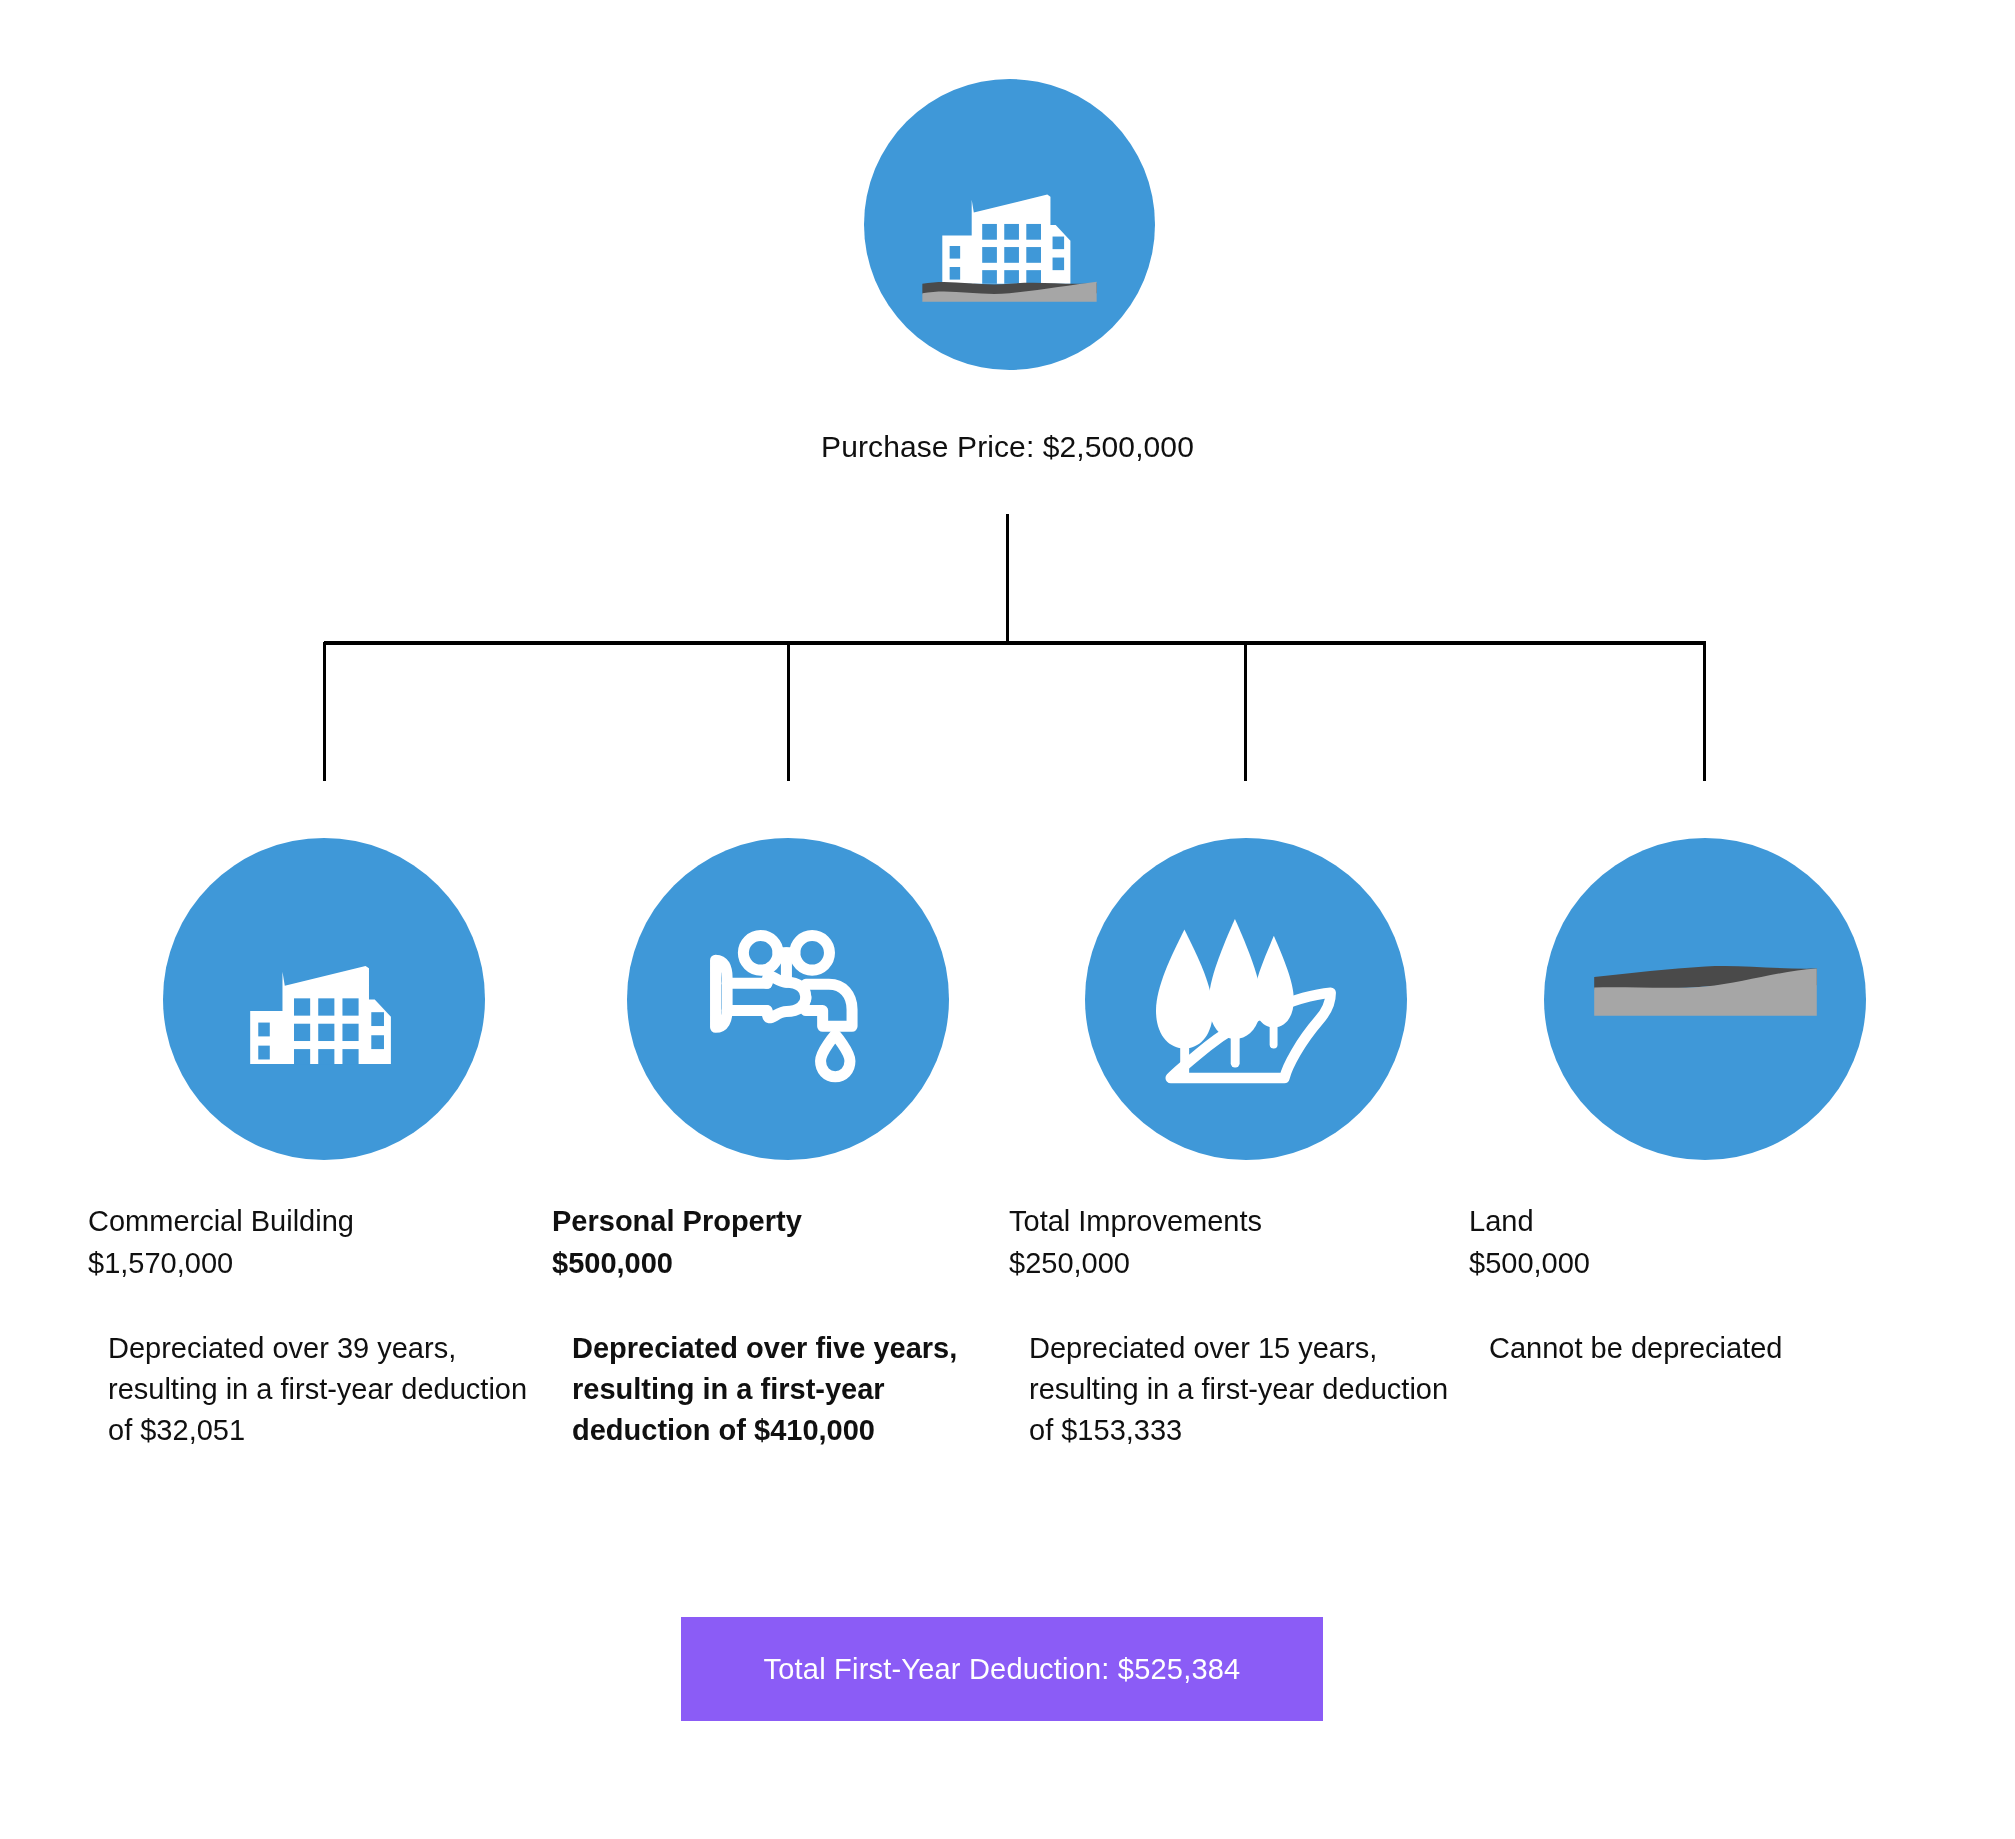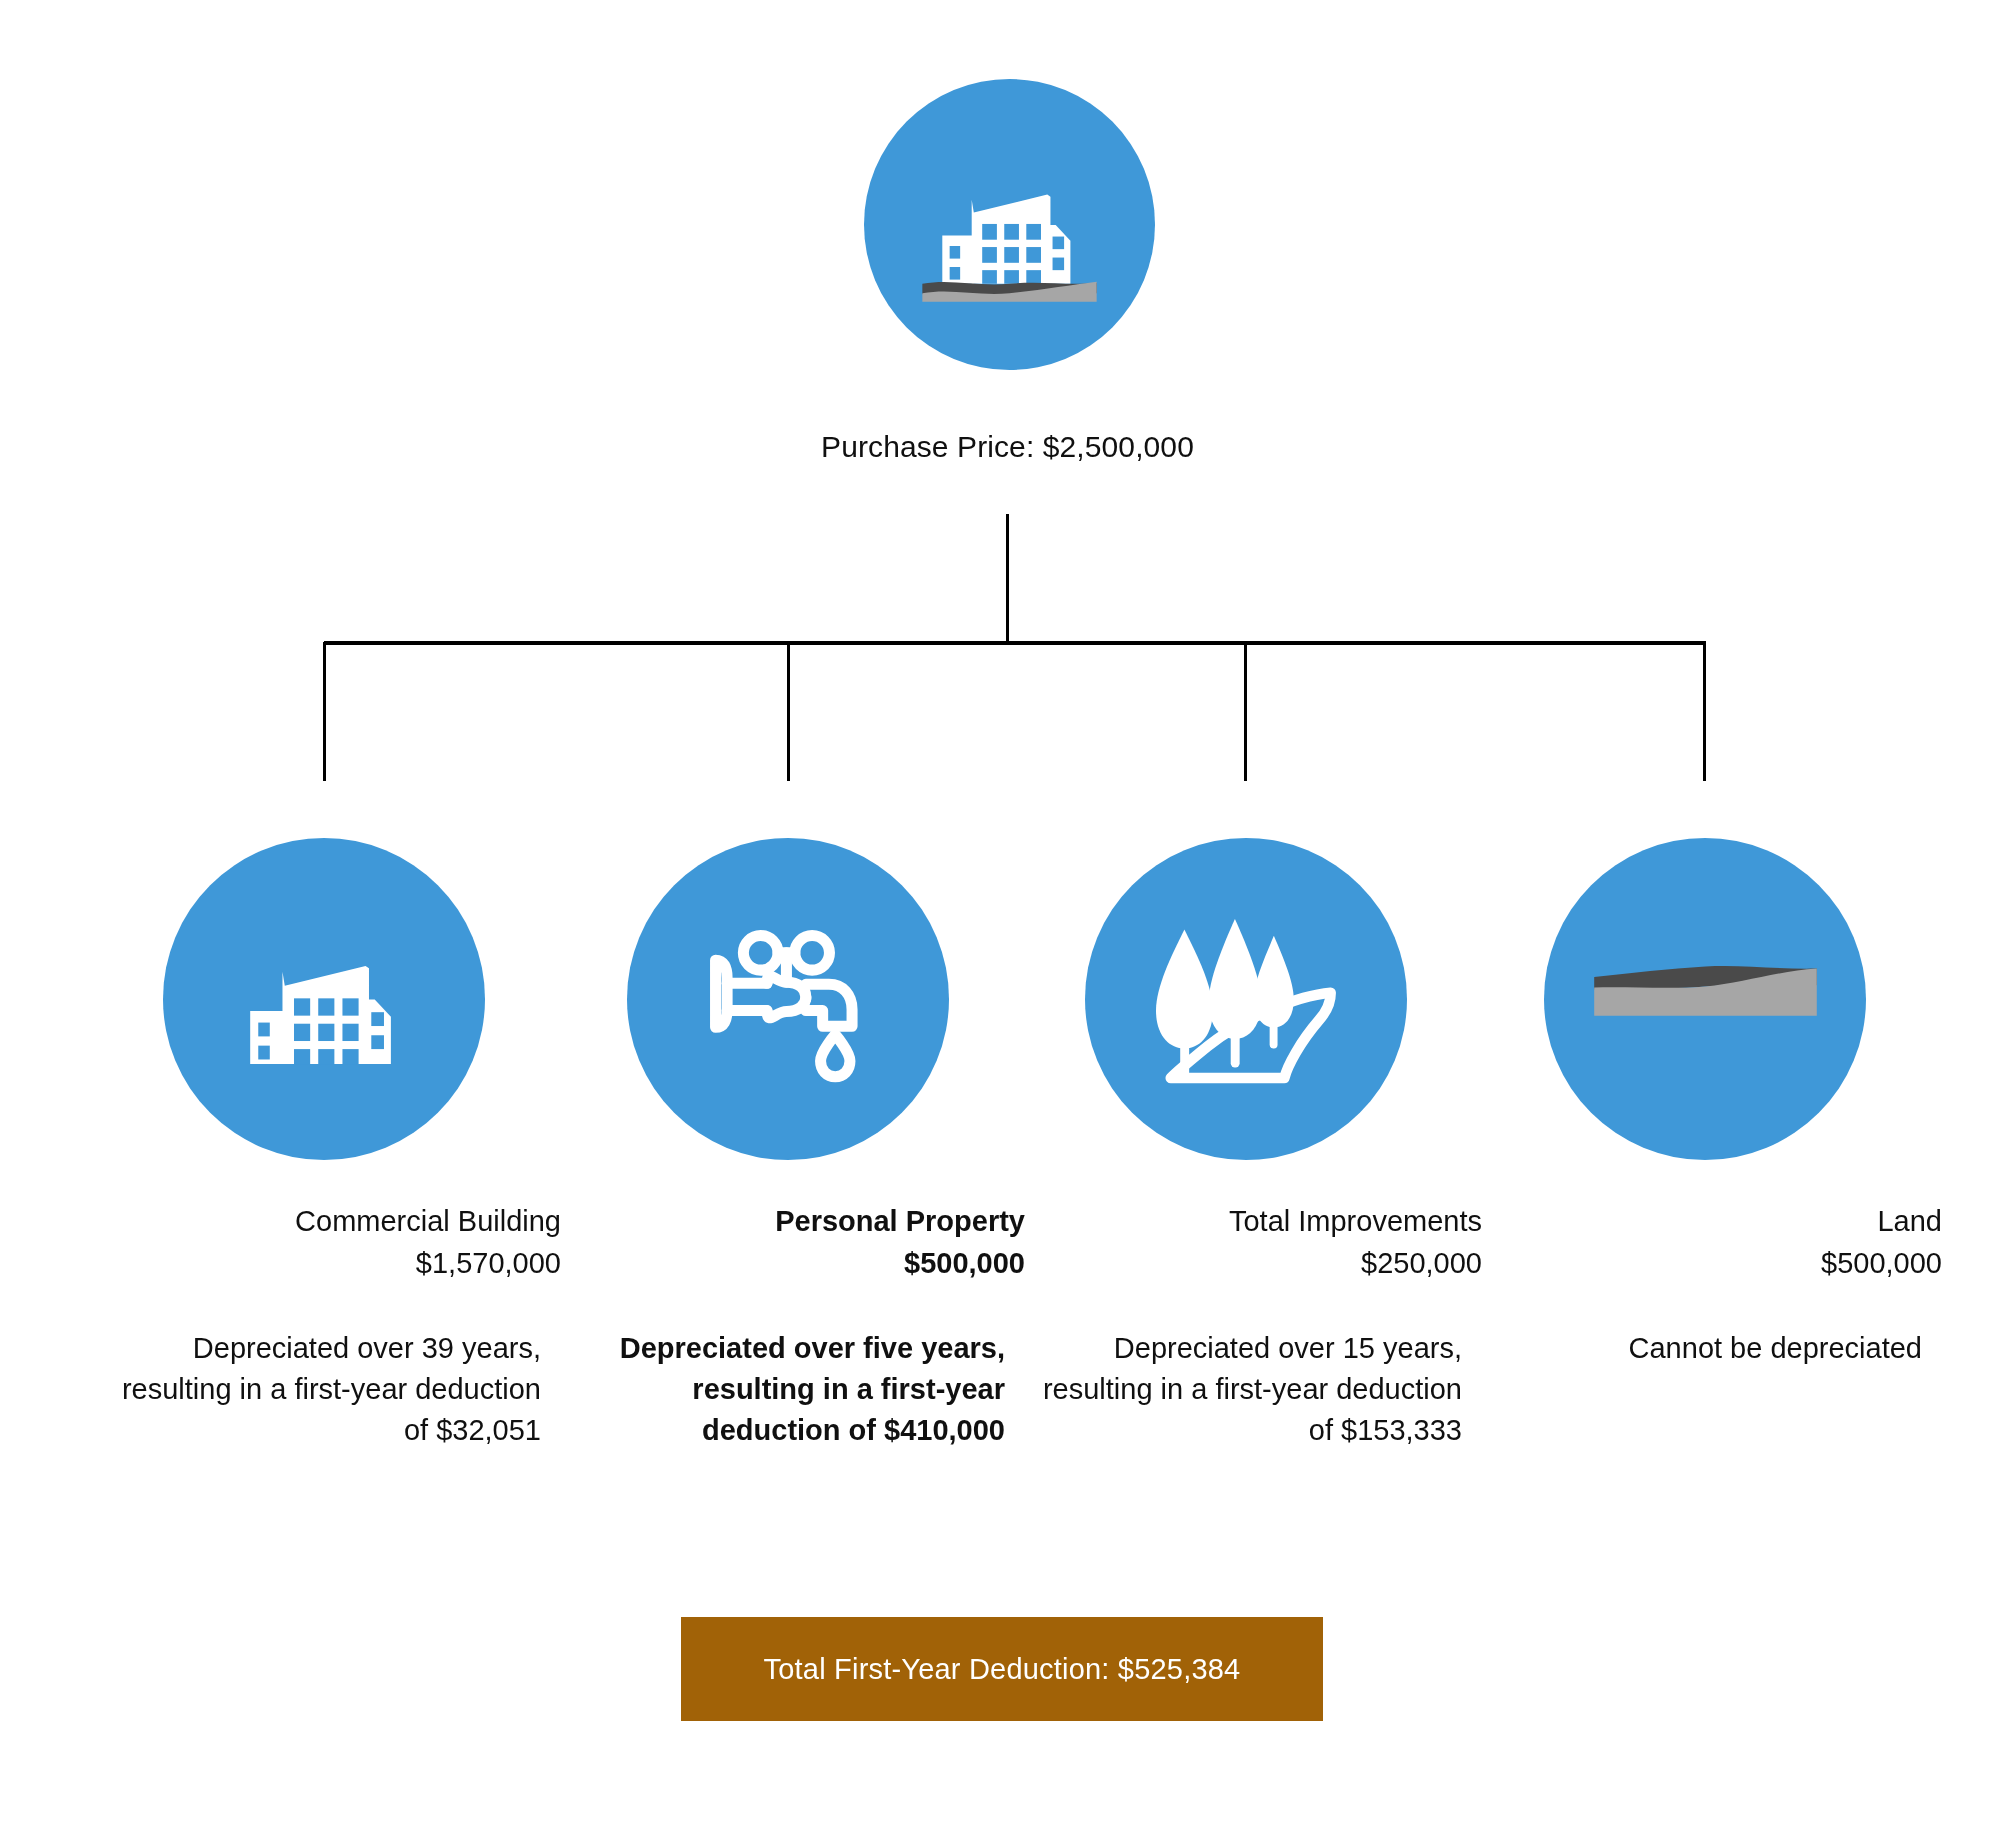--- a/index.html
+++ b/index.html
@@ -37,37 +37,37 @@
   #leaf-circle-3{left:1544px;}
 
   .node-svg{display:block;}
 
   
   .root-label{
     position:absolute;left:0;top:430px;width:2015px;
     text-align:center;font-size:30px;color:#101010;
     letter-spacing:0.1px;
   }
-  .leaf-col{position:absolute;top:1200px;width:473px;text-align:right;}
+  .leaf-col{position:absolute;top:1200px;width:473px;text-align:left;}
   #leaf-col-0{left:88px;}
   #leaf-col-1{left:552px;font-weight:bold;}
   #leaf-col-2{left:1009px;}
   #leaf-col-3{left:1469px;}
 
   .leaf-title{font-size:29px;line-height:42px;color:#101010;}
   .leaf-amount{font-size:29px;line-height:42px;color:#101010;}
   .leaf-note{
     margin-top:44px;font-size:29px;line-height:41px;color:#101010;
     padding:0 20px;
   }
 
   
   #total-bar{
     position:absolute;left:681px;top:1617px;width:642px;height:104px;
-    background:#a16207;
+    background:#8b5cf6;
     display:flex;align-items:center;justify-content:center;
   }
   #total-bar-label{
     font-size:29px;color:#ffffff;letter-spacing:0.2px;
   }
 </style>
 </head>
 <body>
 
 <div id="stage">

